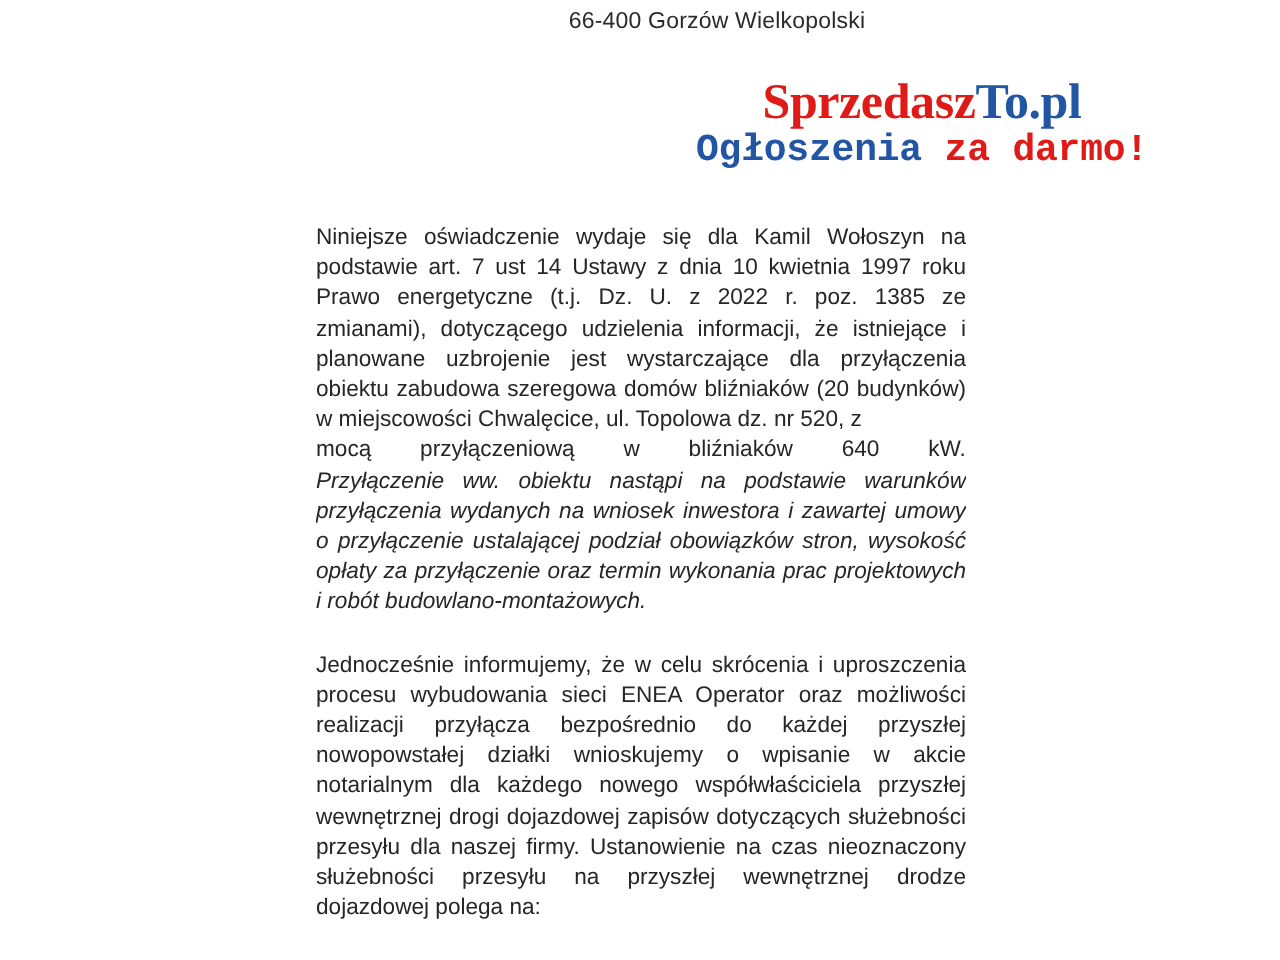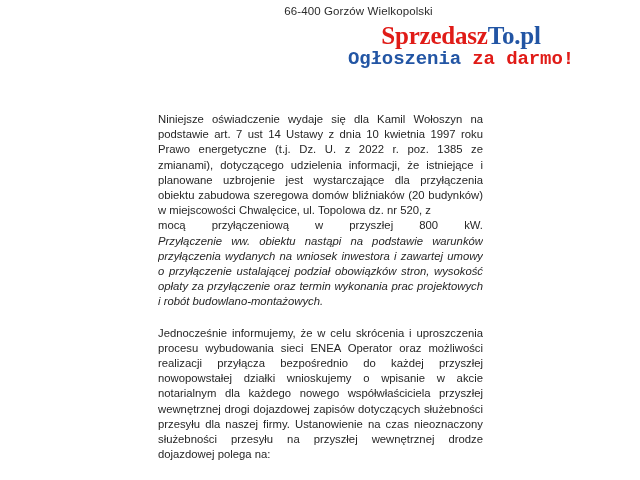--- a/index.html
+++ b/index.html
@@ -33,21 +33,21 @@
     box-sizing: border-box;
     font-size: 11.5px;
     line-height: 14px;
     color: #2b2b2b;
     letter-spacing: 0.1px;
   }
 
   
   .logo {
     position: absolute;
-    top: 22px;
+    top: 38px;
     left: 0;
     width: 640px;
     text-align: center;
     padding-left: 282px;
     box-sizing: border-box;
   }
   .logo-main {
     font-family: "Liberation Serif", serif;
     font-weight: bold;
     font-size: 25px;
@@ -110,22 +110,22 @@
 
   <div class="doc-body clip-bottom">
 
 
     <p class="para para-tight"><span>Niniejsze oświadczenie wydaje się dla Kamil Wołoszyn na podstawie art. 7 ust 14 Ustawy z dnia 10 kwietnia 1997 roku Prawo energetyczne (t.j. Dz. U. z 2022 r. poz. 1385 ze zmianami), dotyczącego udzielenia informacji, że istniejące i planowane uzbrojenie jest wystarczające dla przyłączenia obiektu zabudowa szeregowa domów bliźniaków (20 budynków) w miejscowości Chwalęcice, ul. Topolowa dz. nr 520, z</span></p>
 
     <p class="para para-tight" style="display:flex; justify-content:space-between; margin-top:0;">
       <span>mocą</span>
       <span>przyłączeniową</span>
       <span>w</span>
-      <span>przyszłej</span>
-      <span>800</span>
+      <span>bliźniaków</span>
+      <span>640</span>
       <span>kW.</span>
     </p>
 
     <p class="para para-tight" style="margin-top:0;font-style:italic;">Przyłączenie ww. obiektu nastąpi na podstawie warunków przyłączenia wydanych na wniosek inwestora i zawartej umowy o przyłączenie ustalającej podział obowiązków stron, wysokość opłaty za przyłączenie oraz termin wykonania prac projektowych i robót budowlano-montażowych.</p>
 
     <p class="para">Jednocześnie informujemy, że w celu skrócenia i uproszczenia procesu wybudowania sieci ENEA Operator oraz możliwości realizacji przyłącza bezpośrednio do każdej przyszłej nowopowstałej działki wnioskujemy o wpisanie w akcie notarialnym dla każdego nowego współwłaściciela przyszłej wewnętrznej drogi dojazdowej zapisów dotyczących służebności przesyłu dla naszej firmy. Ustanowienie na czas nieoznaczony służebności przesyłu na przyszłej wewnętrznej drodze dojazdowej polega na:</p>
 
   </div>
 
 </div>

